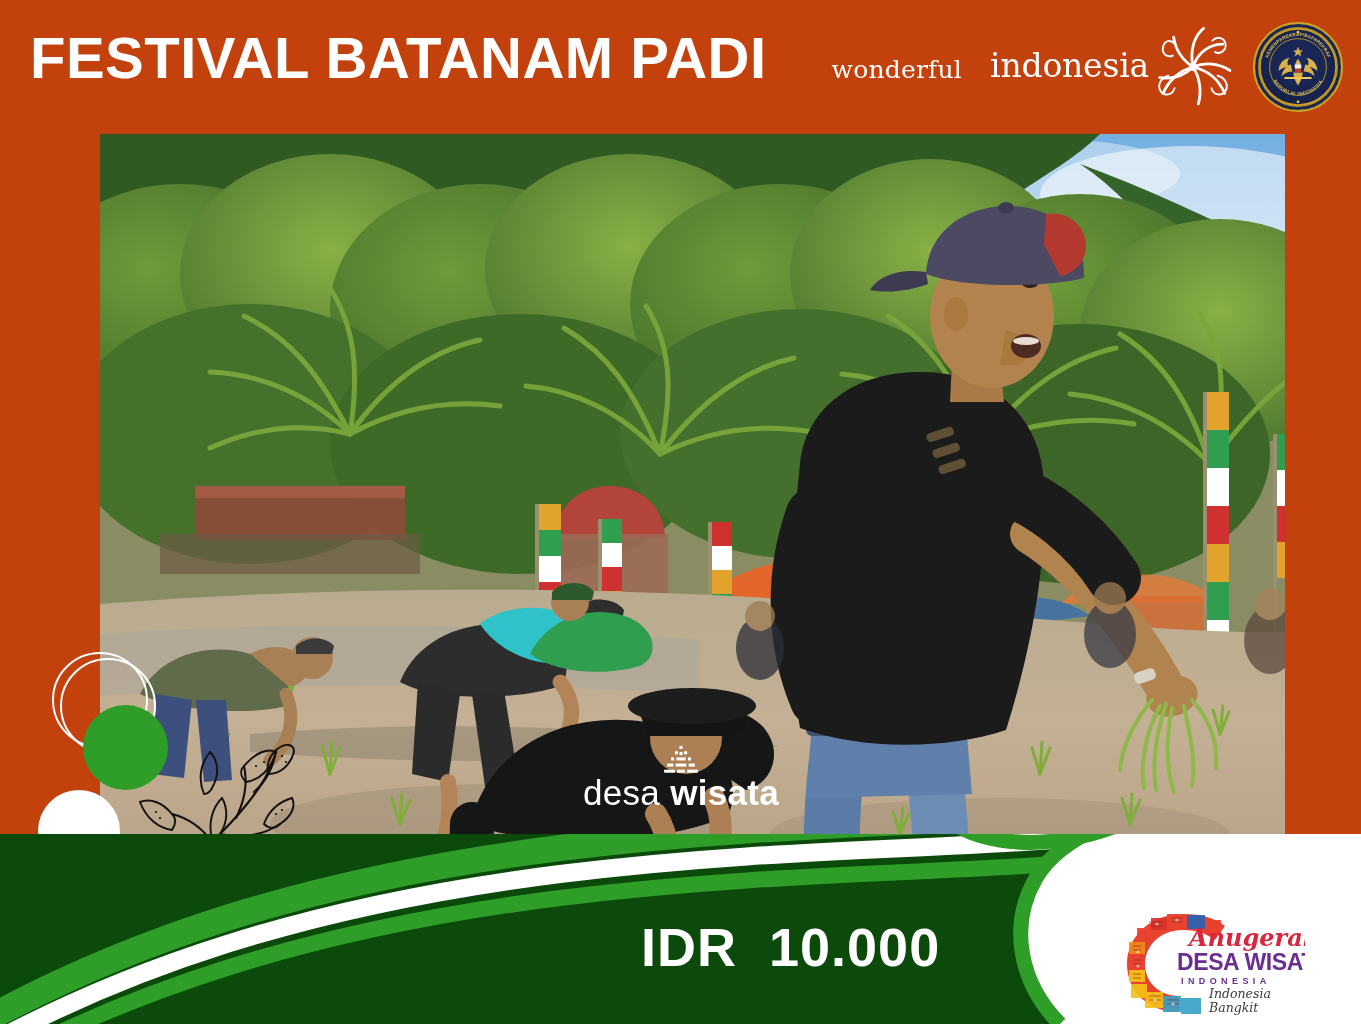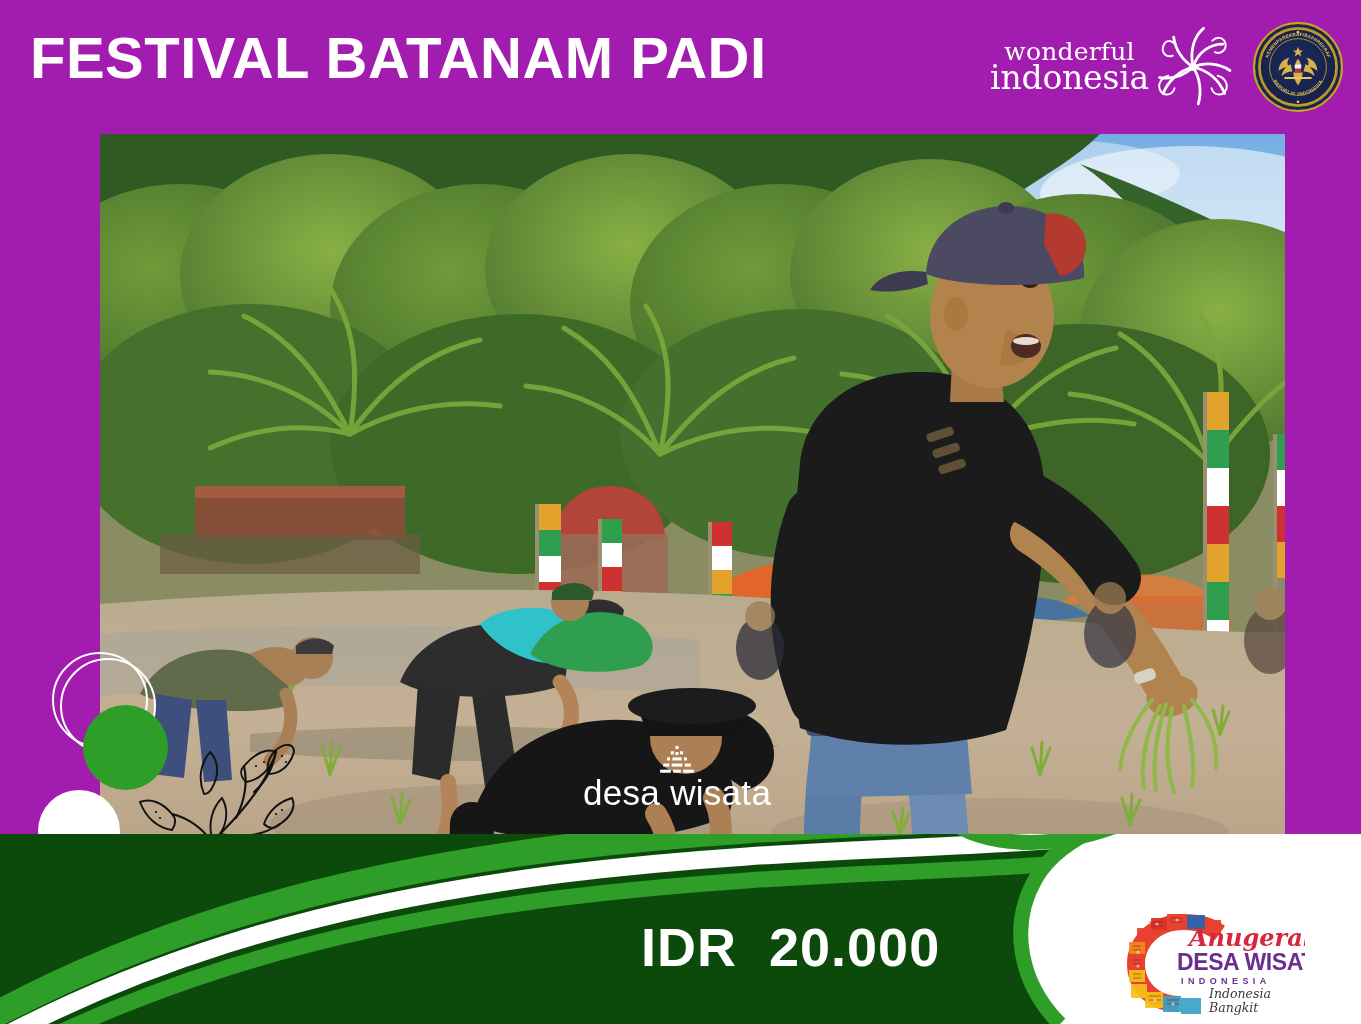--- a/index.html
+++ b/index.html
@@ -2,39 +2,39 @@
 <html><head>
 <meta charset="utf-8">
 <title>Festival Batanam Padi</title>
 <style>
   html,body{margin:0;padding:0;background:#ffffff;}
   body{font-family:"Liberation Sans",sans-serif;}
 
   .poster{
     position:relative;
     width:1361px;height:1024px;
-    background:#a21caf;
+    background:#c2410c;
     overflow:hidden;
   }
 
   
   .poster-title{
     position:absolute;left:30px;top:29px;
     font-size:58px;font-weight:bold;letter-spacing:0.5px;
     color:#ffffff;line-height:1;white-space:nowrap;
   }
 
   .brand-cluster{
     position:absolute;right:18px;top:22px;
     display:flex;align-items:center;gap:14px;
   }
 
   
   .wi-logo{display:flex;align-items:center;gap:4px;}
-  .wi-words{display:flex;flex-direction:column;align-items:center;color:#ffffff;line-height:0.98;}
+  .wi-words{display:flex;flex-direction:row;align-items:flex-end;color:#ffffff;line-height:0.98;gap:28px;}
   .wi-word-top{font-family:"DejaVu Serif",serif;font-size:25px;font-weight:400;letter-spacing:0.2px;}
   .wi-word-bottom{font-family:"DejaVu Serif",serif;font-size:33px;font-weight:400;letter-spacing:-0.2px;margin-top:-2px;}
   .wi-mark{width:92px;height:88px;margin-left:-6px;}
 
   
   .seal{
     position:relative;width:86px;height:86px;border-radius:50%;
     background:radial-gradient(circle at 50% 45%,#1b2a5e 0%,#16224d 62%,#101a3c 100%);
     border:2px solid #c9a227;
     box-shadow:inset 0 0 0 3px #1a2550, inset 0 0 0 5px #b8912a;
@@ -58,21 +58,21 @@
 
   
   .watermark{
     position:absolute;left:583px;top:745px;
     display:flex;flex-direction:column;align-items:center;
     pointer-events:none;
   }
   .wm-mark{width:46px;height:34px;margin-bottom:-4px;}
   .wm-text{font-size:35px;color:#ffffff;line-height:1;letter-spacing:0.3px;white-space:nowrap;}
   .wm-text .thin{font-weight:400;}
-  .wm-text .bold{font-weight:normal;}
+  .wm-text .bold{font-weight:bold;}
 
   
   .deco{position:absolute;left:0;top:0;width:100%;height:100%;pointer-events:none;}
 
   .ring{
     position:absolute;border:2px solid #ffffff;border-radius:50%;
   }
   .dot{position:absolute;border-radius:50%;}
 
   .branch{position:absolute;left:116px;top:726px;width:180px;height:208px;}
@@ -557,21 +557,21 @@
     <path d="M-40 230 C 140 120, 330 60, 560 28 C 760 0, 930 -4, 1060 -12 L 1110 -40 L -40 -40 Z" fill="none"></path>
     <path d="M-60 212 C 120 104, 320 44, 560 14 C 770 -12, 940 -10, 1080 -22" stroke="#2e9e28" stroke-width="26" fill="none"></path>
     <path d="M-60 238 C 120 130, 320 70, 560 40 C 770 14, 940 16, 1080 4" stroke="#ffffff" stroke-width="18" fill="none"></path>
     <path d="M-60 262 C 120 154, 320 94, 560 64 C 770 38, 940 40, 1080 28" stroke="#2e9e28" stroke-width="16" fill="none"></path>
 
     <path d="M1361 -30 L1361 190 L1060 190 C 1020 150, 1008 92, 1036 44 C 1062 0, 1130 -26, 1210 -30 Z" fill="#ffffff"></path>
     <path d="M1060 190 C 1020 150, 1008 92, 1036 44 C 1062 0, 1130 -26, 1210 -30" stroke="#2e9e28" stroke-width="15" fill="none"></path>
     <path d="M1180 -36 C 1120 -6, 1062 16, 1000 6 C 960 0, 936 -20, 928 -40" stroke="#2e9e28" stroke-width="15" fill="none"></path>
   </svg>
 
-  <div class="price">IDR  20.000</div>
+  <div class="price">IDR  10.000</div>
 
   <div class="anugerah">
     <svg viewBox="0 0 200 118">
 
       <g>
         <path d="M78 14 C 46 14, 22 36, 22 64 C 22 92, 44 112, 74 112 L 74 96 C 54 96, 40 82, 40 64 C 40 46, 55 30, 78 30 Z" fill="#e8412f"></path>
         <path d="M78 14 C 96 14, 110 18, 120 26 L 110 40 C 102 34, 92 30, 78 30 Z" fill="#e8412f"></path>
         <g opacity="0.92">
           <rect x="24" y="42" width="16" height="12" fill="#f08a1c"></rect>
           <rect x="24" y="56" width="16" height="12" fill="#e8412f"></rect>

